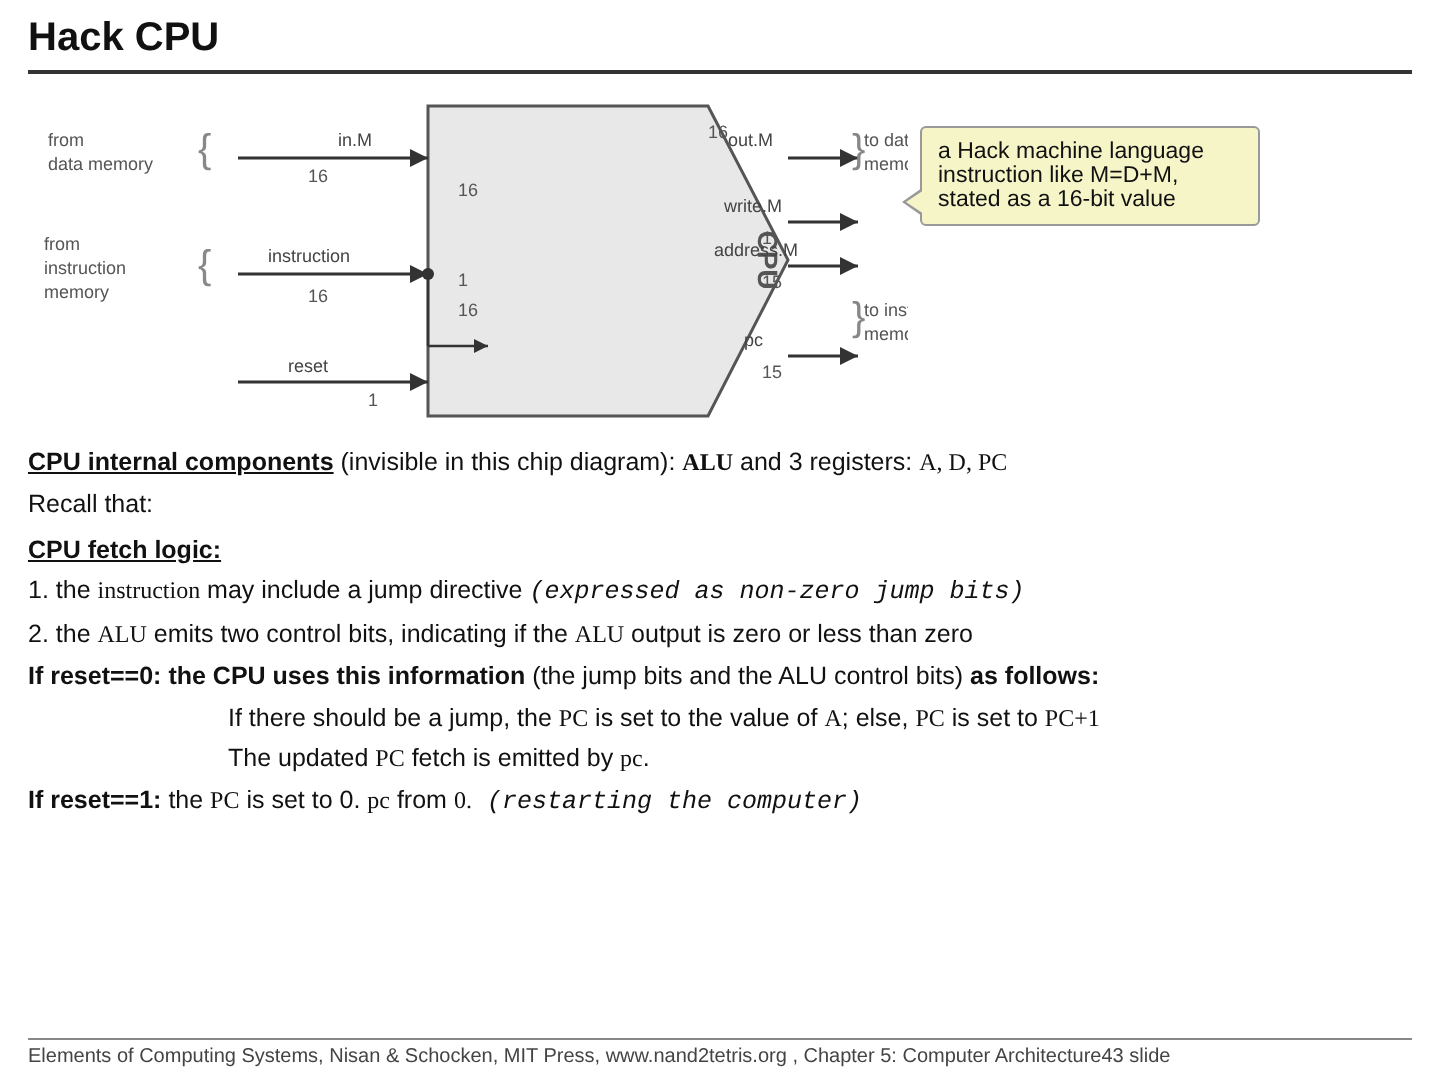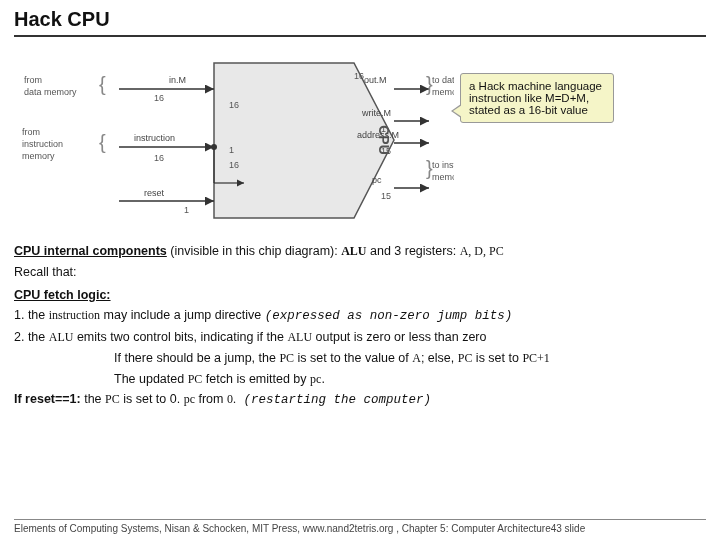--- a/index.html
+++ b/index.html
@@ -11,21 +11,20 @@
       background: #fff;
       color: #111;
       overflow: hidden;
     }
     #page {
       width: 720px;
       height: 540px;
       display: flex;
       flex-direction: column;
       padding: 8px 14px 6px 14px;
-      gap: 10px;
     }
     #title-bar {
       border-bottom: 2px solid #333;
       padding-bottom: 4px;
       margin-bottom: 6px;
     }
     #title {
       font-size: 20px;
       font-weight: bold;
     }
@@ -44,21 +43,21 @@
     #cpu-diagram svg {
       width: 440px;
       height: 175px;
     }
     #callout-box {
       background: #f5f5c8;
       border: 1px solid #999;
       border-radius: 3px;
       padding: 6px 8px;
       font-size: 11.5px;
-      width: 154px;
+      width: 170px;
       margin-left: 6px;
       margin-top: 20px;
       position: relative;
     }
     #callout-box::before {
       content: '';
       position: absolute;
       left: -10px;
       top: 30px;
       border-top: 7px solid transparent;
@@ -199,20 +198,23 @@
     </div>
     <div class="line" style="margin-top:4px;">
       <span class="section-title">CPU fetch logic:</span>
     </div>
     <div class="line">
       <span>1. the </span><span class="mono">instruction</span><span> may include a jump directive </span><span class="italic">(expressed as non-zero jump bits)</span>
     </div>
     <div class="line">
       <span>2. the </span><span class="mono">ALU</span><span> emits two control bits, indicating if the </span><span class="mono">ALU</span><span> output is zero or less than zero</span>
     </div>
+    <div class="line">
+      <span class="bold">If reset==0: </span><span class="bold">the CPU uses this information</span><span> (the jump bits and the ALU control bits) </span><span class="bold">as follows:</span>
+    </div>
     <div class="line indent2">
       <span>If there should be a jump, the </span><span class="mono">PC</span><span> is set to the value of </span><span class="mono">A</span><span>; else, </span><span class="mono">PC</span><span> is set to </span><span class="mono">PC+1</span>
     </div>
     <div class="line indent2">
       <span>The updated </span><span class="mono">PC</span><span> fetch is emitted by </span><span class="mono">pc</span><span>.</span>
     </div>
     <div class="line">
       <span class="bold">If reset==1: </span><span>the </span><span class="mono">PC</span><span> is set to 0. </span><span class="mono">pc</span><span> from </span><span class="mono">0.</span><span class="italic">  (restarting the computer)</span>
     </div>
   </div>

